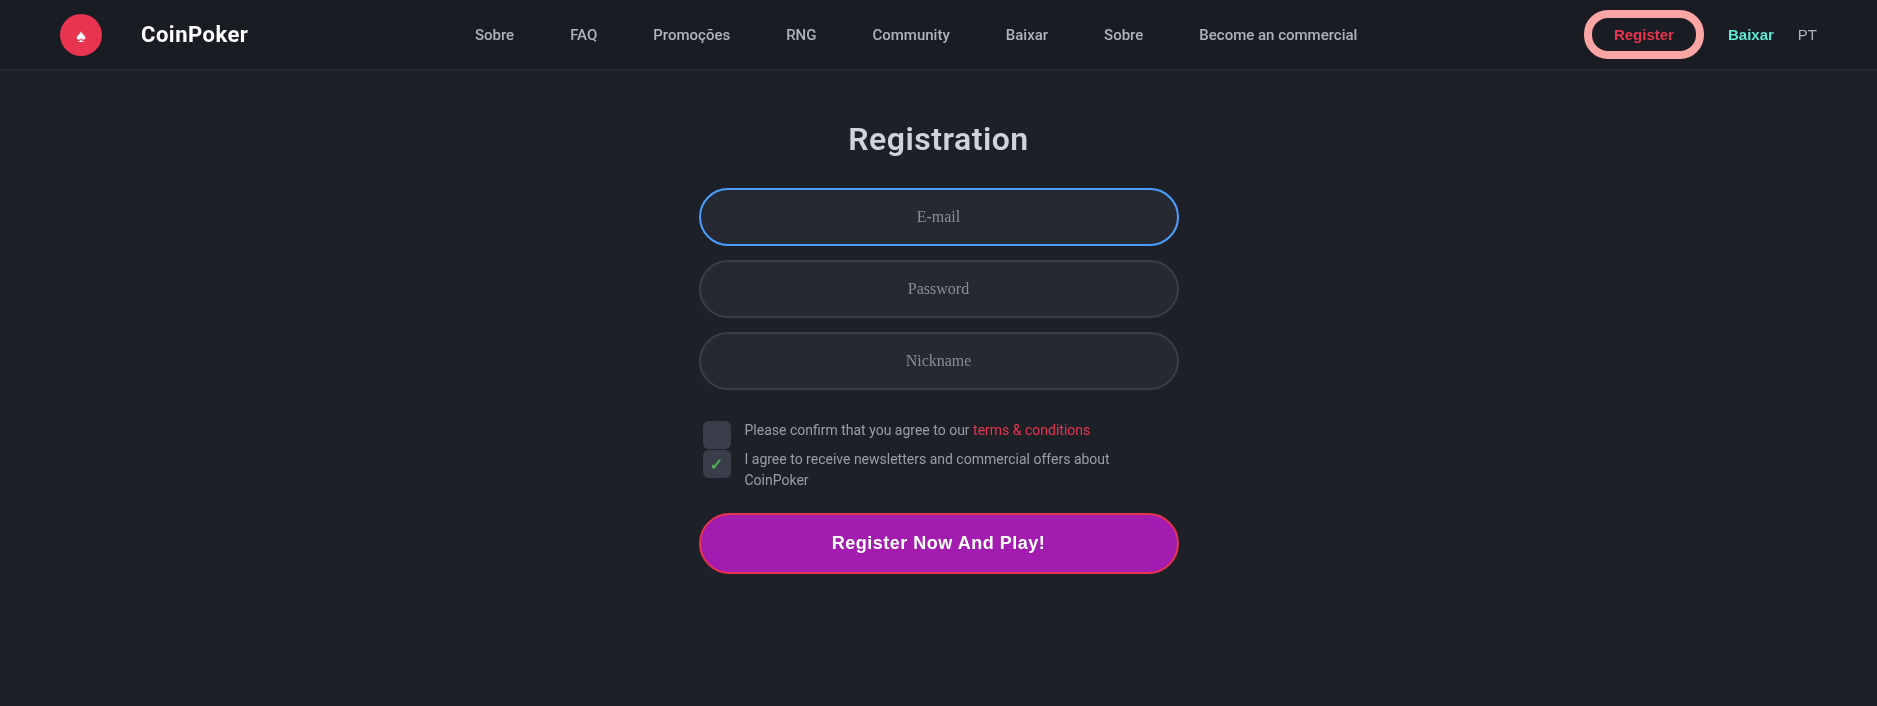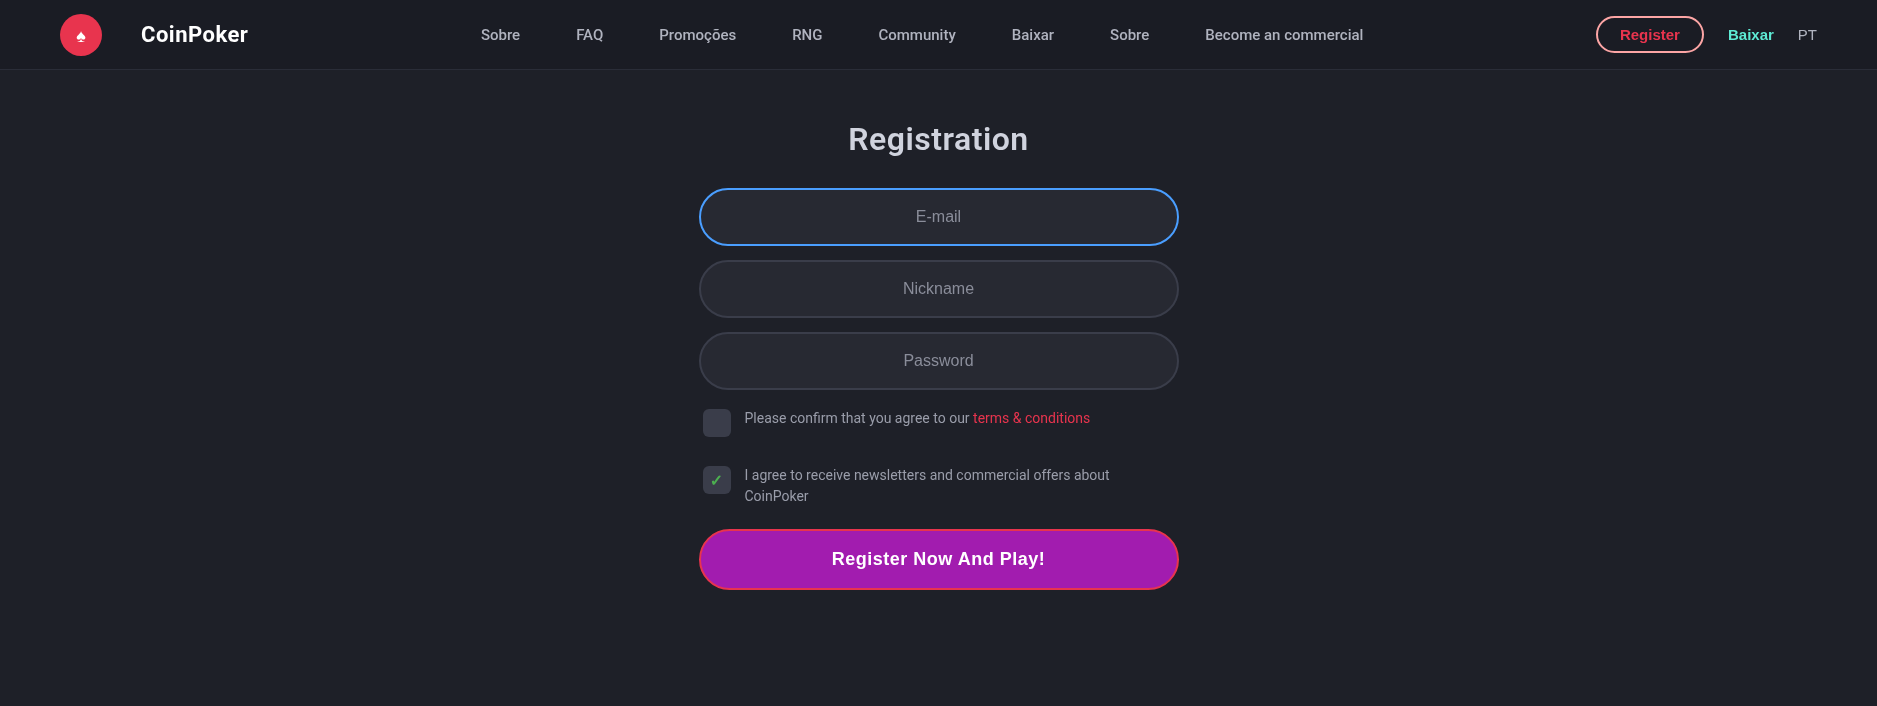--- a/index.html
+++ b/index.html
@@ -63,21 +63,21 @@
       transition: color 0.2s;
     }
 
     .nav-right {
       display: flex;
       align-items: center;
       gap: 24px;
     }
 
     .btn-register {
-      border: 2px solid #fca5a5;
+      border: 8px solid #fca5a5;
       border-radius: 24px;
       padding: 8px 22px;
       color: #e8344e;
       background: transparent;
       font-size: 15px;
       font-weight: 600;
       cursor: pointer;
     }
 
     .btn-baixar {
@@ -125,37 +125,38 @@
       width: 100%;
       padding: 18px 24px;
       border-radius: 32px;
       border: 2px solid #3a3d4a;
       background-color: #272932;
       color: #8a8d9a;
       font-size: 16px;
       text-align: center;
       outline: none;
       transition: border-color 0.2s;
+      font-family: Liberation Serif, serif;
     }
 
     .form-input.active {
       border-color: #4a9eff;
       color: #c0c3cf;
     }
 
     .form-input::placeholder {
       color: #8a8d9a;
     }
 
     .checkbox-group {
       display: flex;
       flex-direction: column;
-      gap: 28px;
+      gap: 0;
       padding: 0 4px;
-      margin-top: 4px;
+      margin-top: 16px;
     }
 
     .checkbox-row {
       display: flex;
       align-items: flex-start;
       gap: 14px;
     }
 
     .checkbox-box {
       width: 28px;
@@ -236,22 +237,22 @@
     <button class="btn-baixar">Baixar</button>
     <button class="btn-lang">PT</button>
   </div>
 </nav>
 
 <main>
   <h1 class="registration-title">Registration</h1>
 
   <div class="form-container">
     <input class="form-input active" type="email" placeholder="E-mail" style="">
+    <input class="form-input" type="password" placeholder="Password" style="">
     <input class="form-input" type="text" placeholder="Nickname" style="">
-    <input class="form-input" type="password" placeholder="Password" style="">
 
     <div class="checkbox-group">
       <div class="checkbox-row">
         <div class="checkbox-box"></div>
         <span class="checkbox-label">
           <span>Please confirm that you agree to our </span><a class="terms-link" href="#">terms &amp; conditions</a>
         </span>
       </div>
       <div class="checkbox-row">
         <div class="checkbox-box checked">

